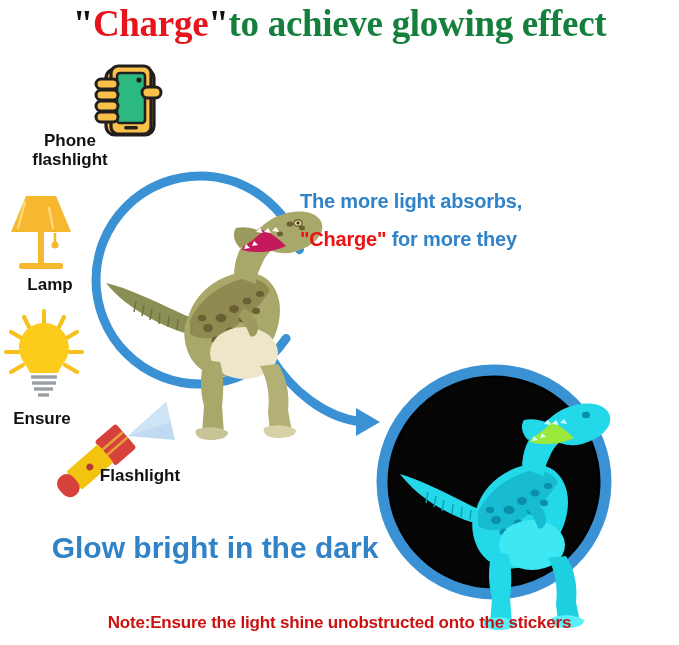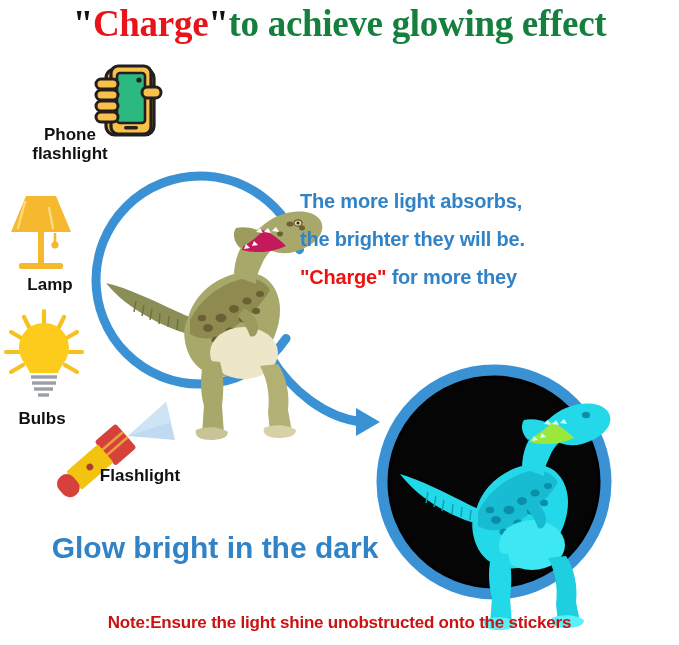--- a/index.html
+++ b/index.html
@@ -69,21 +69,21 @@
     <rect x="32" y="63" width="14" height="3.6" rx="1.8" fill="#231F20"></rect>
 
     <rect x="4" y="16" width="22" height="10" rx="5" fill="#F9C04A" stroke="#231F20" stroke-width="3"></rect>
     <rect x="4" y="27" width="22" height="10" rx="5" fill="#F9C04A" stroke="#231F20" stroke-width="3"></rect>
     <rect x="4" y="38" width="22" height="10" rx="5" fill="#F9C04A" stroke="#231F20" stroke-width="3"></rect>
     <rect x="4" y="49" width="22" height="10" rx="5" fill="#F9C04A" stroke="#231F20" stroke-width="3"></rect>
 
     <rect x="50" y="24" width="19" height="11" rx="5.5" fill="#F9C04A" stroke="#231F20" stroke-width="3"></rect>
   </svg>
 </div>
-<div class="abs icon-label" style="top:125px;left:20px;width:100px;">
+<div class="abs icon-label" style="top:131px;left:20px;width:100px;">
   <span>Phone</span><br>
   <span>flashlight</span>
 </div>
 
 <div class="abs" style="top:192px;left:5px;">
   <svg width="72" height="82" viewBox="0 0 72 82">
 
     <path d="M21 4 L51 4 L66 40 L6 40 Z" fill="#F5B82E"></path>
     <path d="M20 10 L13 36" stroke="#FFD97A" stroke-width="2.4" stroke-linecap="round"></path>
     <path d="M44 16 L48 36" stroke="#FFD97A" stroke-width="2.4" stroke-linecap="round"></path>
@@ -118,21 +118,21 @@
 
     <g fill="none" stroke="#9AA0A6" stroke-width="3.4">
       <path d="M29 72 L55 72"></path>
       <path d="M30 78 L54 78"></path>
       <path d="M32 84 L51 84"></path>
       <path d="M36 90 L47 90"></path>
     </g>
   </svg>
 </div>
 <div class="abs icon-label" style="top:409px;left:0px;width:84px;">
-  <span>Bulbs</span>
+  <span>Ensure</span>
 </div>
 
 <div class="abs" style="top:400px;left:42px;">
   <svg width="135" height="98" viewBox="0 0 135 98">
 
     <path d="M86 36 L124 2 L133 40 Z" fill="#BBD8F0" opacity="0.92"></path>
     <path d="M86 36 L124 2 L129 22 Z" fill="#CFE4F5" opacity="0.9"></path>
 
     <g transform="rotate(-41 72 46)">
       <rect x="60" y="30" width="28" height="32" rx="3" fill="#D7413C"></rect>
@@ -315,19 +315,18 @@
 
       <path d="M174 196 C 182 210 184 228 182 242 L 184 260
                C 190 264 200 264 206 260 L 202 240 C 204 224 200 206 192 194 Z" fill="#1ECFE0"></path>
       <path d="M178 256 C 186 252 202 252 210 258 C 210 264 202 266 192 266 C 182 266 176 262 178 256 Z" fill="#5BF0F8"></path>
     </g>
   </svg>
 </div>
 
 <div class="abs" id="promo">
   <span class="l1">The more light absorbs,</span>
-  <span class="l2">the brighter they will be.</span>
   <span class="l3"><span class="red">"Charge"</span><span> for more they</span></span>
 </div>
 
 <div class="abs" id="glow-caption">Glow bright in the dark</div>
 
 <div class="abs" id="note">Note:Ensure the light shine unobstructed onto the stickers</div>
 
 </body></html>

